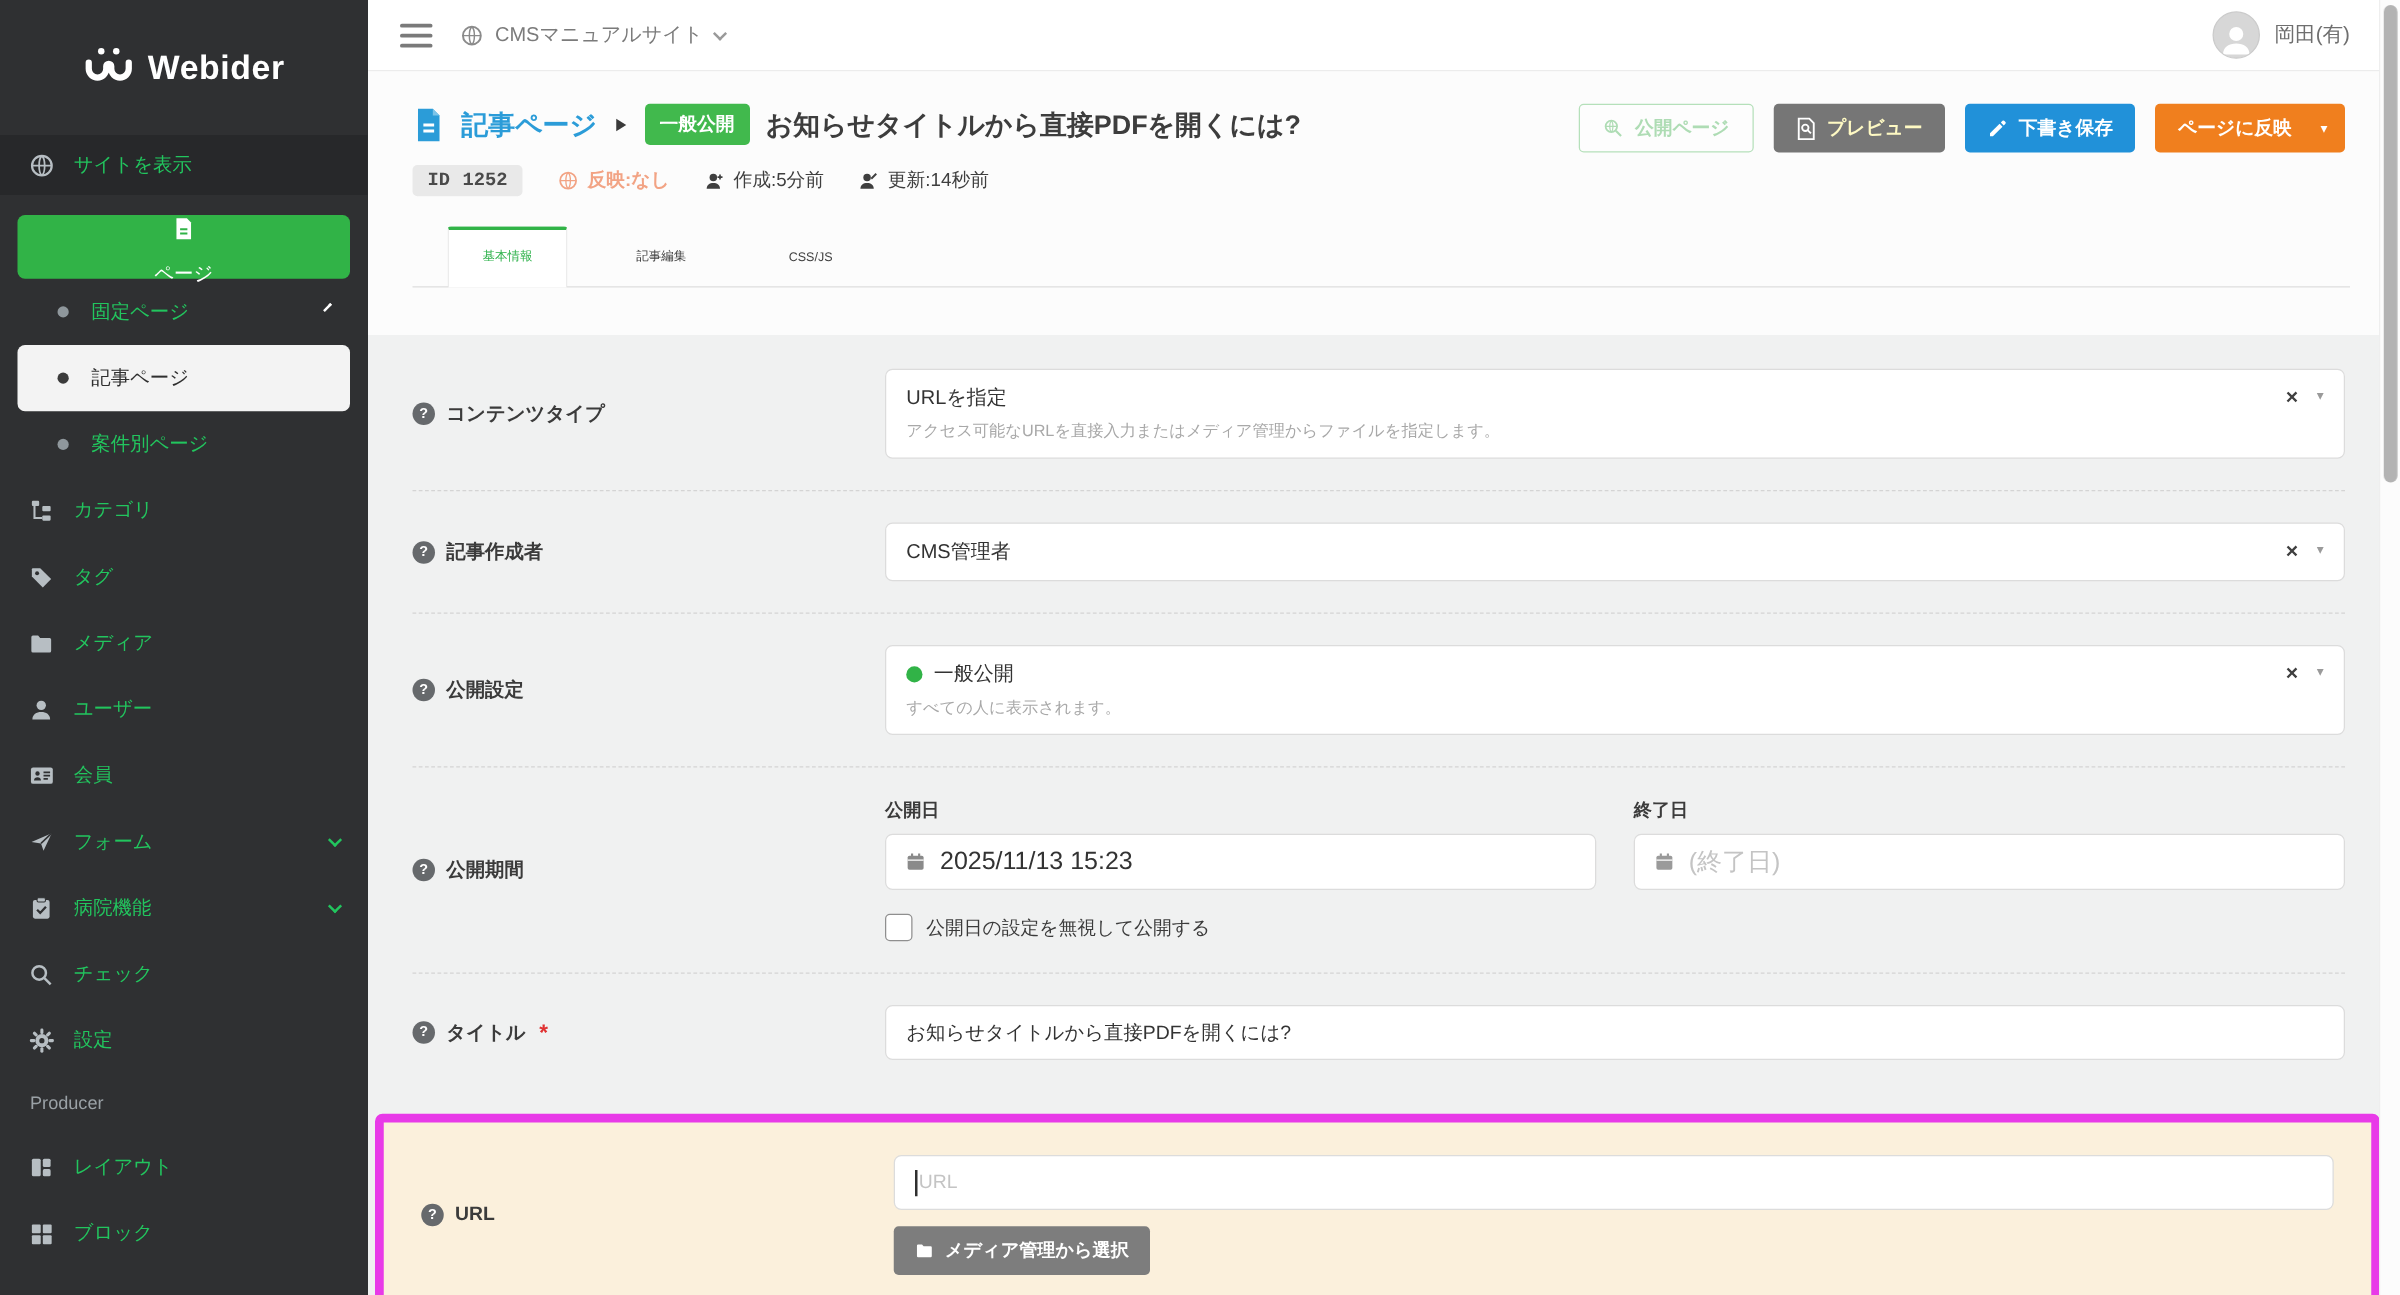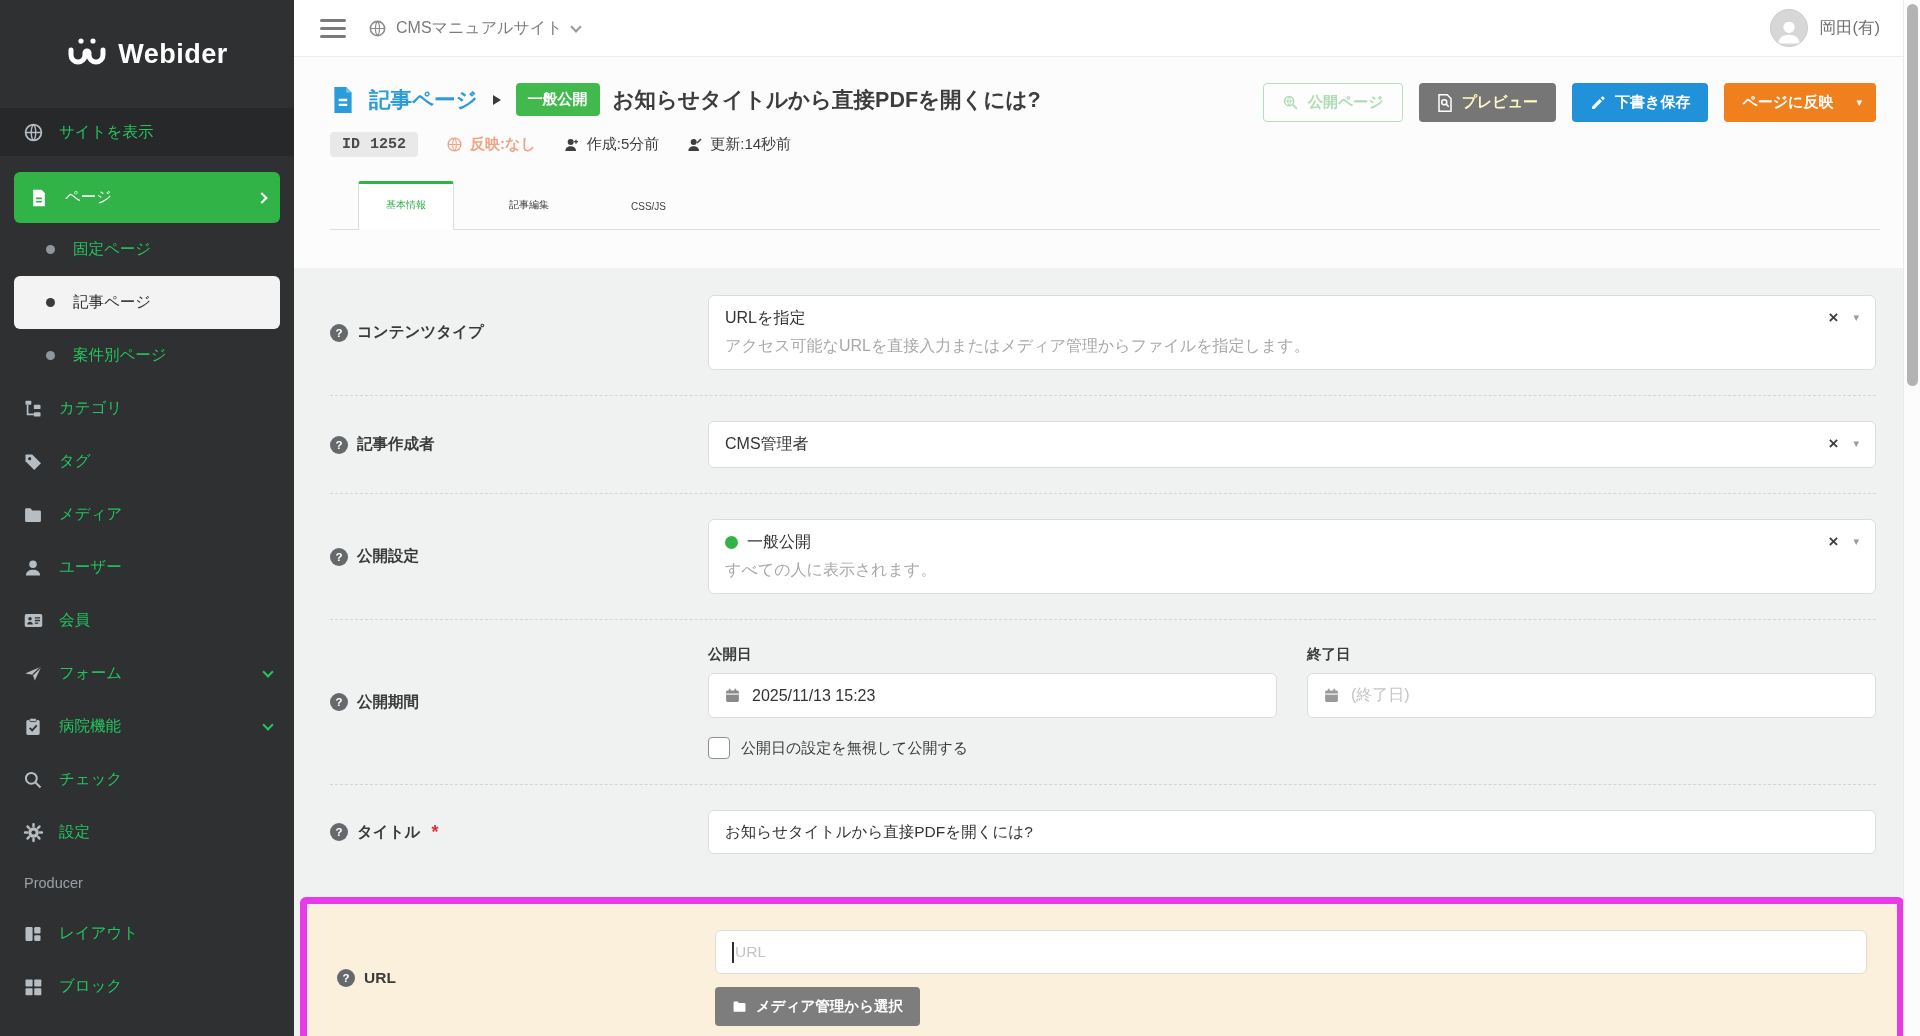--- a/index.html
+++ b/index.html
@@ -8,21 +8,21 @@
 
   
   .sidebar { position:fixed; left:0; top:0; width:294px; height:1036px;
     background:#2f3032; color:#b7bec3; z-index:30; }
   .side-logo { height:108px; display:flex; align-items:center; justify-content:center; gap:10px; color:#fff; }
   .side-logo .logo-text { font-size:27px; font-weight:700; letter-spacing:.5px; }
   .side-item { height:53px; display:flex; align-items:center; gap:15px;
     padding:0 22px; font-size:15.5px; cursor:pointer; color:#22c55e; }
   .side-item .ico { width:22px; height:22px; flex:0 0 22px; display:flex; align-items:center; justify-content:center; }
   .item-site { height:48px; background:#27282a; margin-bottom:16px; }
-  .item-pages { background:#31b347; color:#fff; border-radius:6px; margin:0 14px; padding:0 14px; height:51px; }
+  .item-pages { background:#31b347; color:#fff; border-radius:6px; margin:0 14px; padding:0 14px; height:51px;flex-direction:column; }
   .item-pages .chev-r { margin-left:auto; }
   .sub-item { padding-left:46px; gap:18px; }
   .sub-item .bullet { width:9px; height:9px; border-radius:50%; background:#8f979c; flex:0 0 9px; }
   .sub-active { background:#f3f3f3; color:#2f2f2f; border-radius:6px; margin:0 14px; padding-left:32px; }
   .sub-active .bullet { background:#3a3a3a; }
   .side-section { height:48px; display:flex; align-items:center; padding:0 24px;
     color:#9aa1a6; font-size:14.5px; }
   .chev-d { width:8px; height:8px; border-right:2px solid currentColor; border-bottom:2px solid currentColor;
     transform:rotate(45deg); margin-left:auto; margin-top:-4px; }
   .chev-r { width:8px; height:8px; border-right:2.5px solid currentColor; border-bottom:2.5px solid currentColor;
@@ -81,33 +81,33 @@
     font-size:15.5px; font-weight:700; color:#3b3b3b; }
   .help { width:18px; height:18px; border-radius:50%; background:#66696c; color:#fff;
     font-size:11.5px; font-weight:700; display:inline-flex; align-items:center; justify-content:center; flex:0 0 18px; }
   .help::before { content:"?"; }
   .req { color:#e03131; font-size:18px; font-weight:700; margin-left:2px; }
   .row-field { flex:1; }
 
   .select-box { position:relative; background:#fff; border:1px solid #dcdcdc; border-radius:6px;
     padding:12px 64px 12px 16px; cursor:pointer; }
   .sb-value { font-size:16px; color:#333; display:flex; align-items:center; }
-  .sb-desc { font-size:16px; color:#a8a8a8; margin-top:7px; }
+  .sb-desc { font-size:13px; color:#a8a8a8; margin-top:7px; }
   .sb-ctrl { position:absolute; right:16px; top:13px; display:flex; gap:15px; align-items:center; }
   .icon-x { color:#3f3f3f; font-weight:700; font-size:17px; line-height:1; cursor:pointer; }
   .icon-x::before { content:"×"; }
   .icon-caret { color:#9a9a9a; font-size:11px; line-height:1; cursor:pointer; }
   .icon-caret::before { content:"▾"; }
   .green-dot { width:13px; height:13px; border-radius:50%; background:#31b347; display:inline-block; margin-right:9px; }
 
   .period-cols { display:flex; gap:30px; }
   .pcol { flex:1; }
   .pcol-label { font-size:14.5px; font-weight:700; color:#3b3b3b; margin-bottom:9px; }
   .date-box { display:flex; align-items:center; gap:11px; background:#fff; border:1px solid #dcdcdc;
-    border-radius:6px; height:45px; padding:0 15px; font-size:16px; color:#333; cursor:text; }
+    border-radius:6px; height:45px; padding:0 15px; font-size:20px; color:#333; cursor:text; }
   .ph { color:#c4c4c4; }
   .checkbox-row { display:flex; align-items:center; gap:11px; margin-top:19px; }
   .checkbox { width:22px; height:22px; background:#fff; border:1.5px solid #8f8f8f; border-radius:4px; cursor:pointer; }
   .checkbox-label { font-size:15px; color:#3b3b3b; }
 
   .text-input { background:#fff; border:1px solid #dcdcdc; border-radius:6px; height:44px;
     display:flex; align-items:center; padding:0 16px; font-size:15.5px; color:#333; cursor:text; }
 
   .url-section { border:7px solid #e83ae8; background:#fbf0dc; border-radius:6px;
     margin:18px -28px 0 -30px; padding:22px 0; }

